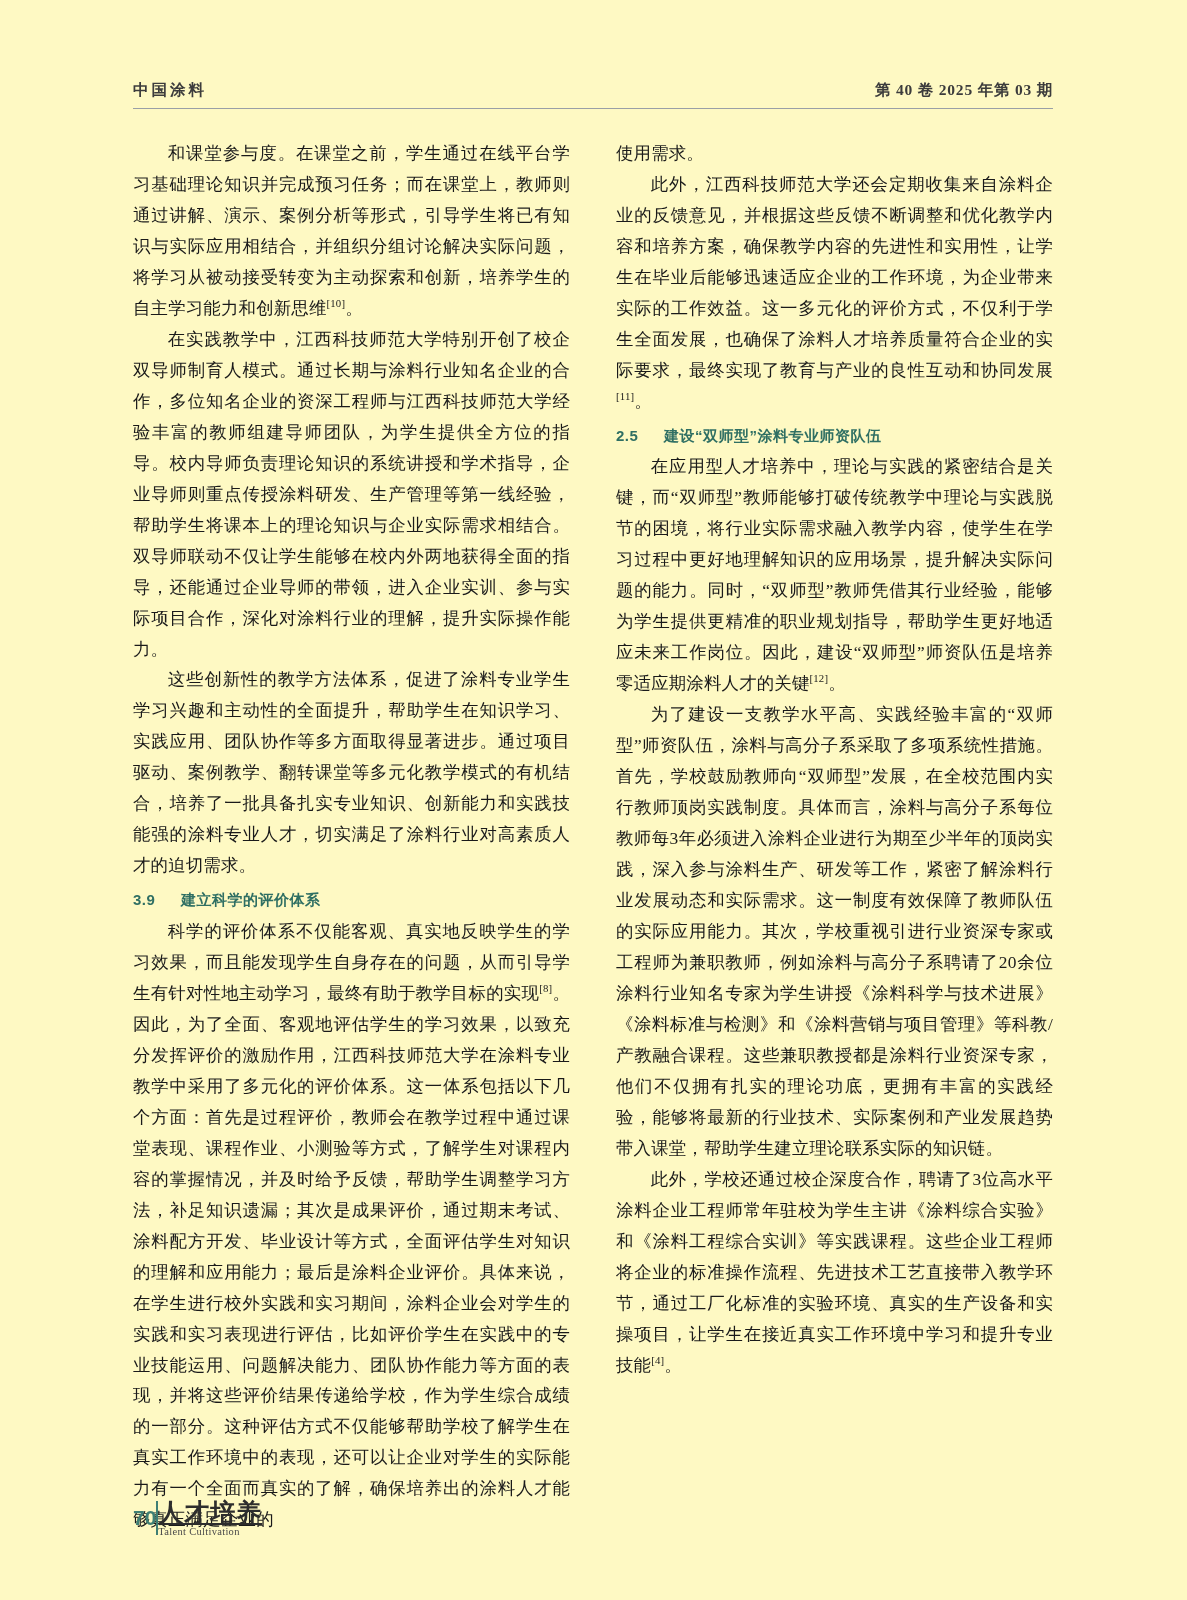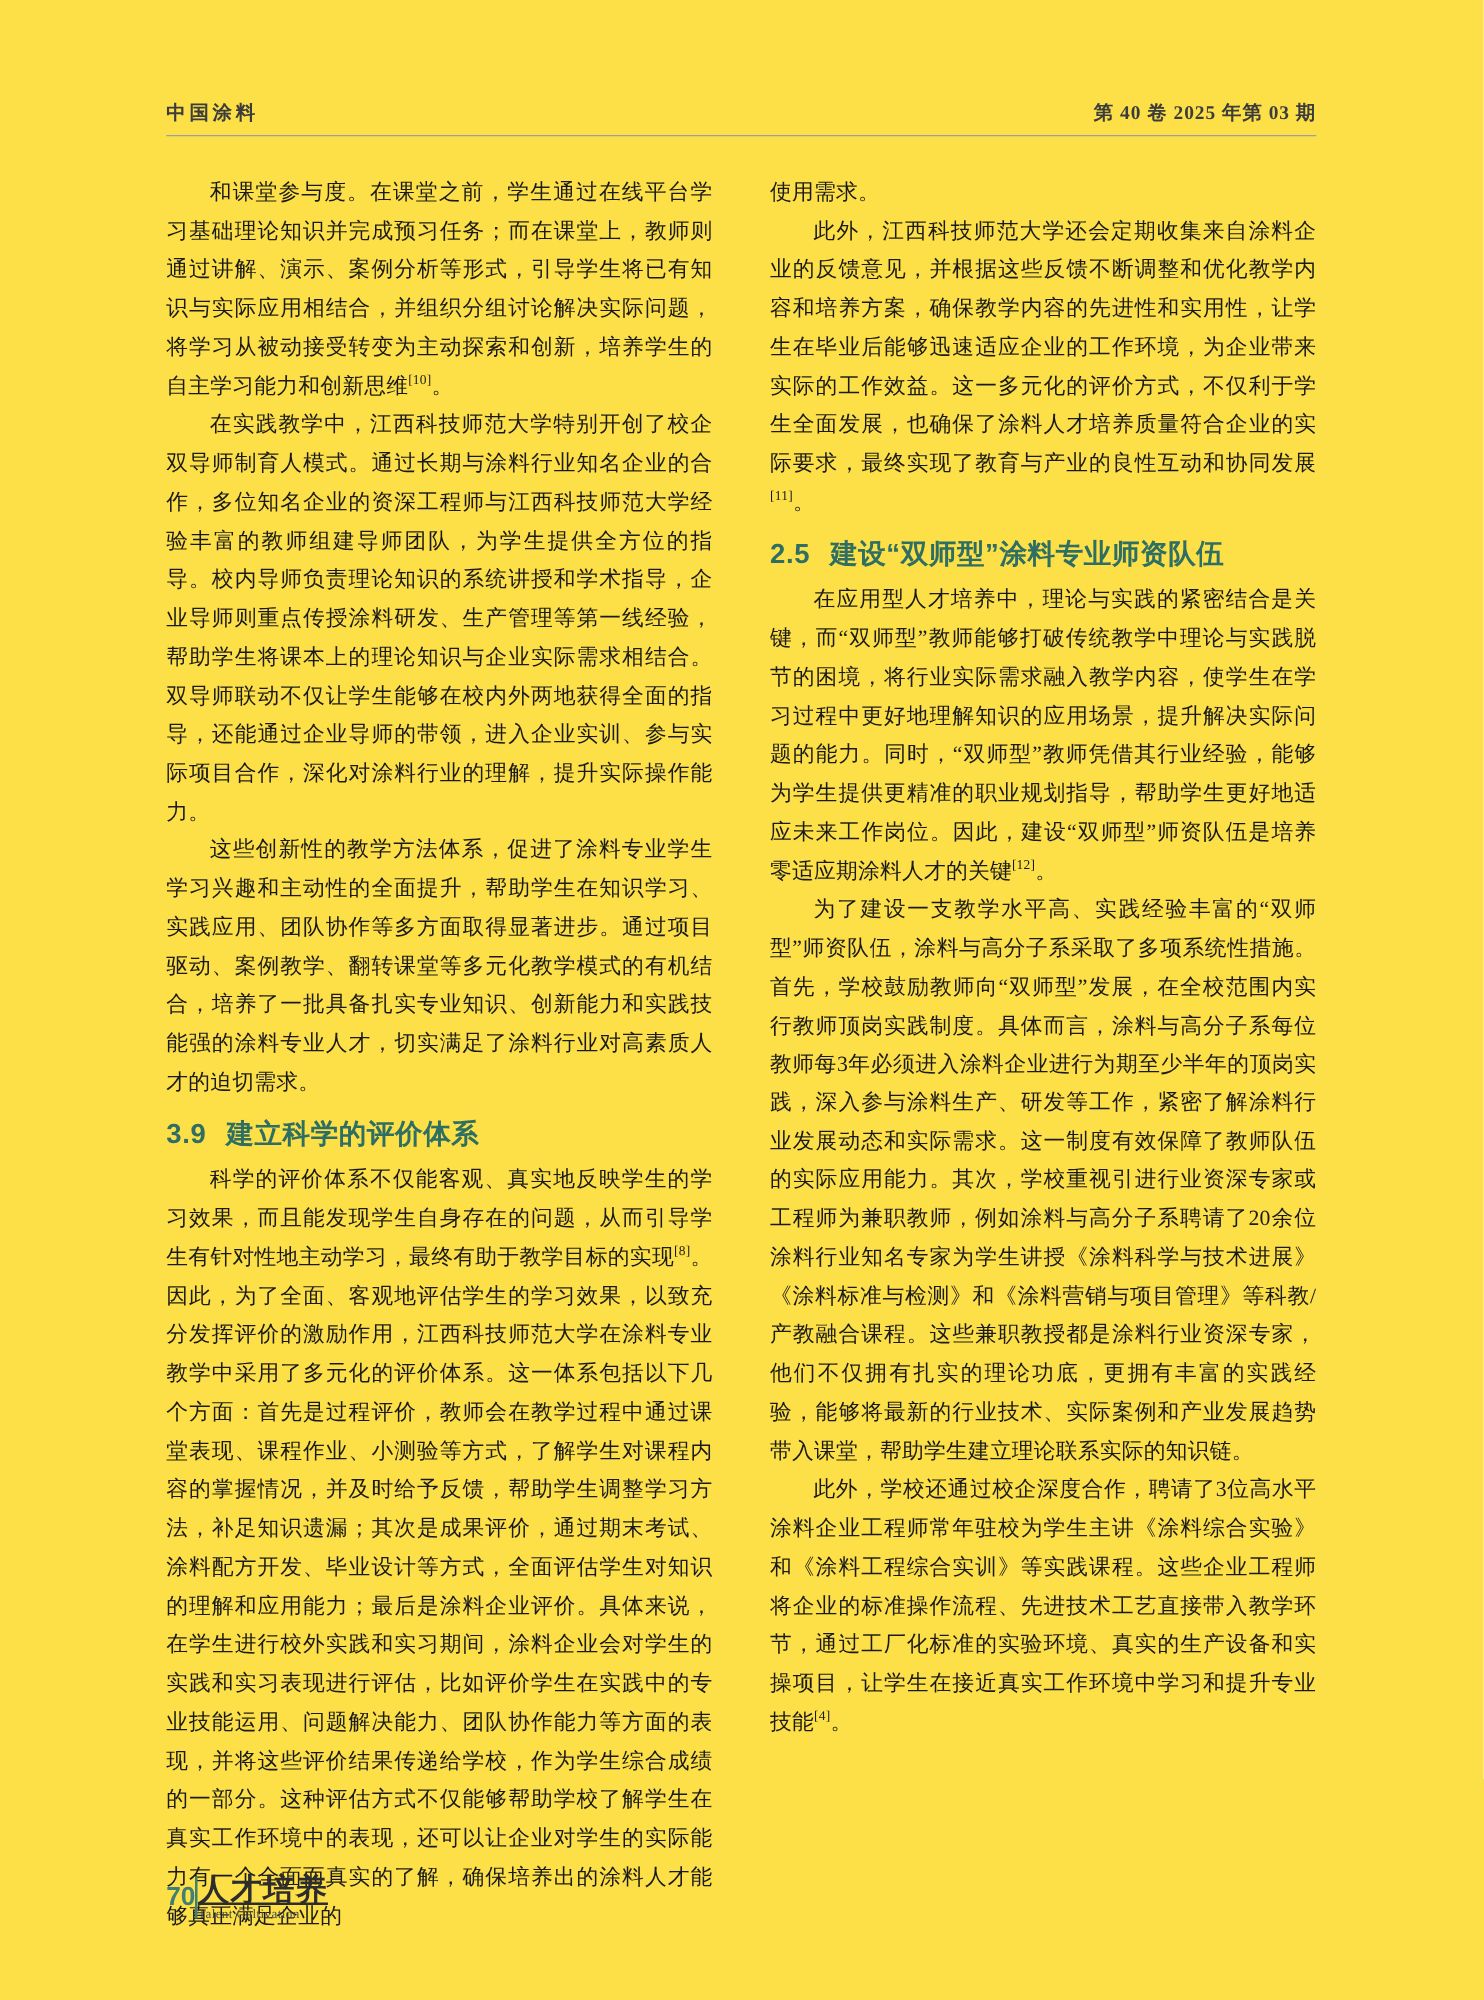--- a/index.html
+++ b/index.html
@@ -4,21 +4,21 @@
 <style>
   html, body {
     margin: 0;
     padding: 0;
     background: #ffffff;
   }
   .page {
     position: relative;
     width: 1187px;
     height: 1600px;
-    background: #fde047;
+    background: #fef9c3;
     font-family: "Liberation Serif", "DejaVu Serif", serif;
     overflow: hidden;
     box-sizing: border-box;
   }
 
   
   .header {
     position: absolute;
     left: 133px;
     top: 80px;
@@ -75,21 +75,21 @@
   }
 
   
   .section-head {
     display: flex;
     align-items: flex-end;
     margin: 6px 0 2px 0;
     color: #2f6f63;
     font-family: "Liberation Sans", sans-serif;
     font-weight: bold;
-    font-size: 22px;
+    font-size: 15px;
     letter-spacing: 0.5px;
   }
   .section-num {
     color: #2f6f63;
     width: 48px;
     flex: 0 0 48px;
   }
   .section-title {
     color: #2f6f63;
   }

